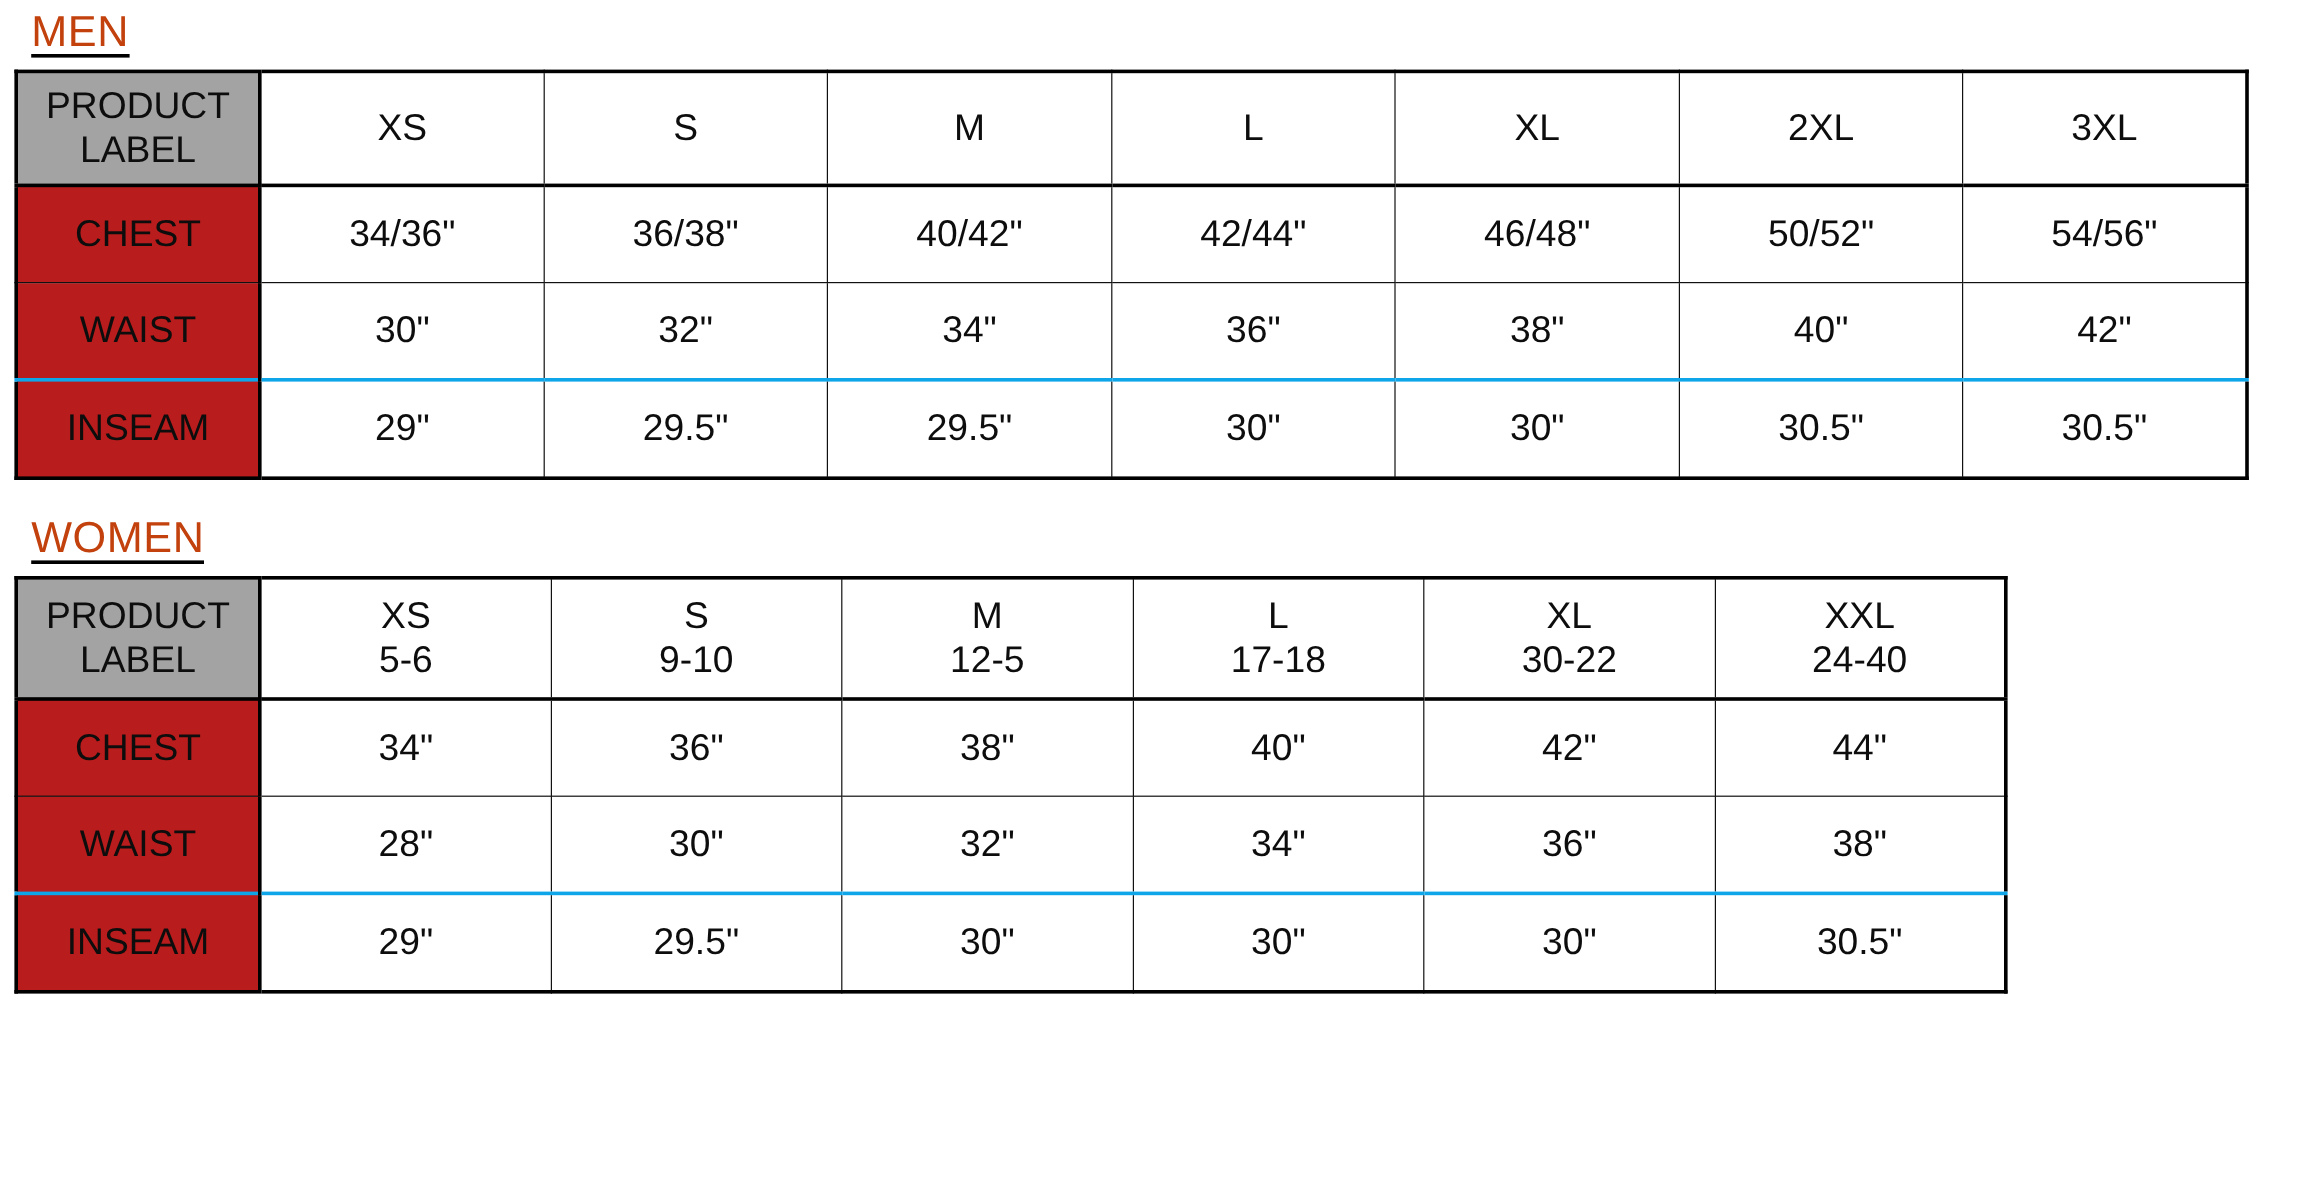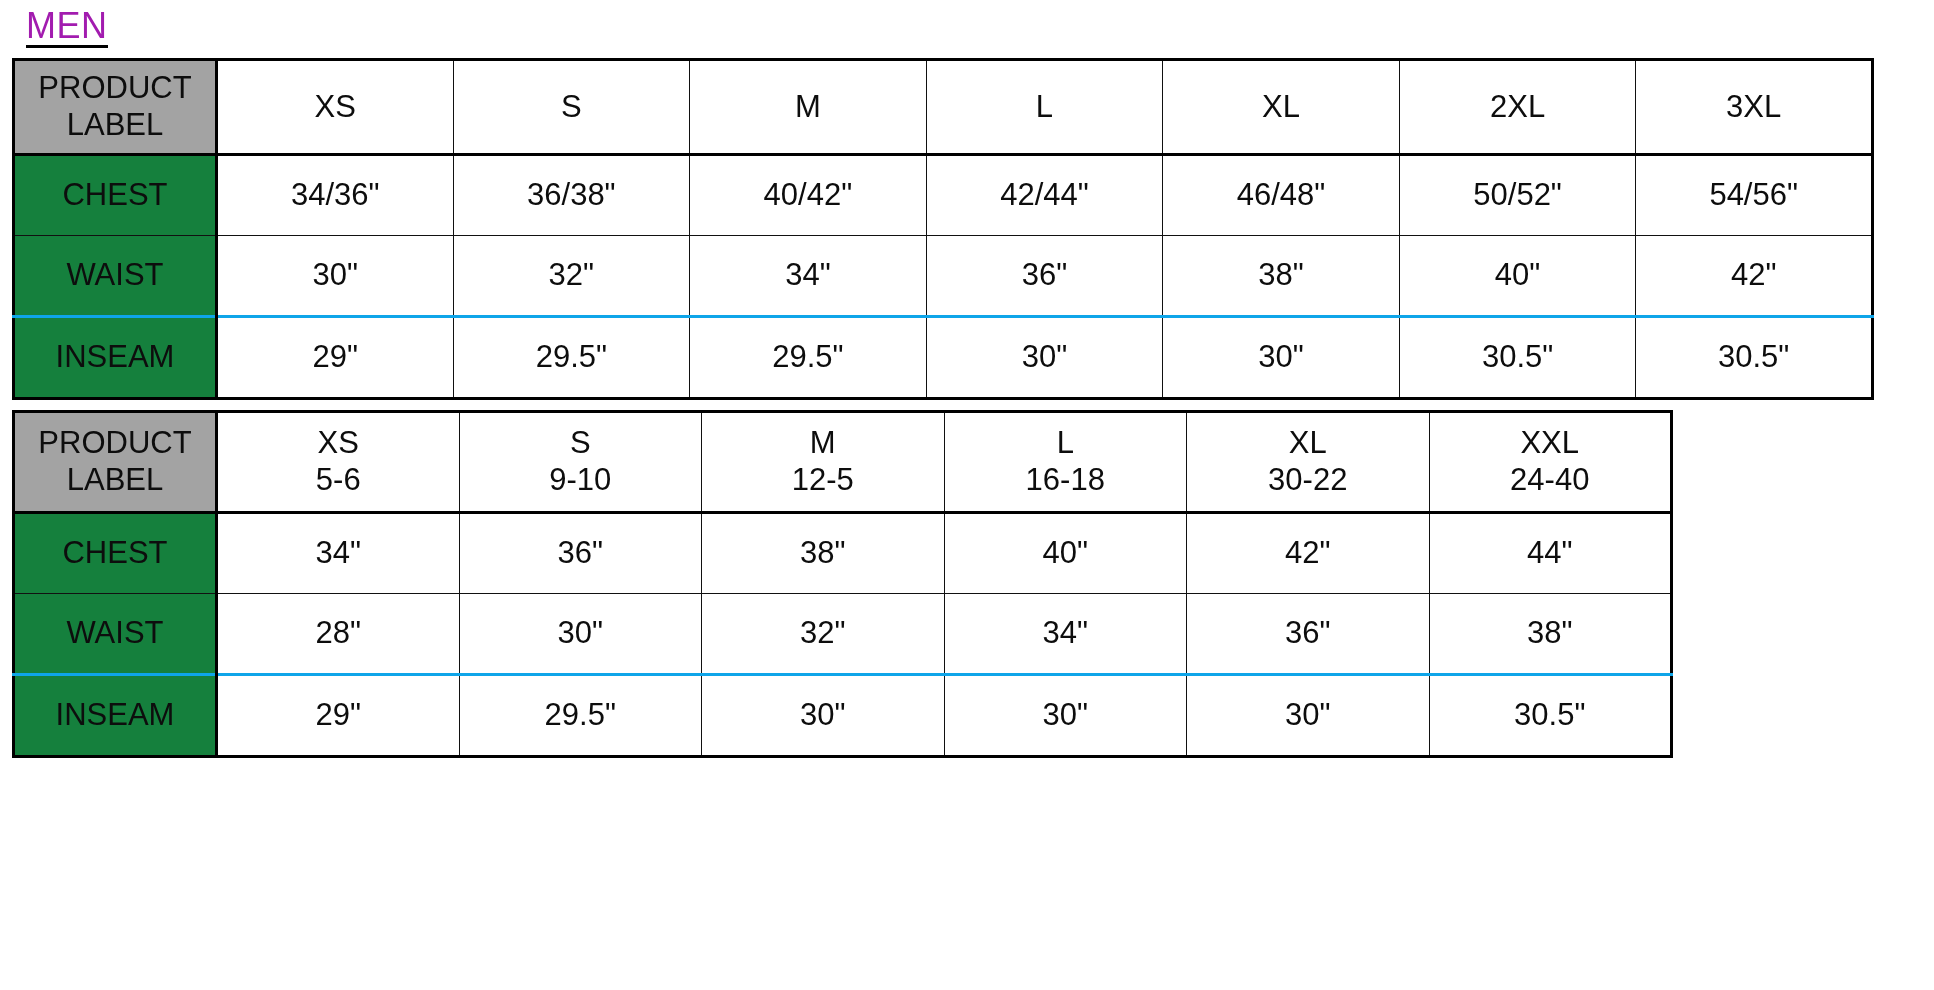--- a/index.html
+++ b/index.html
@@ -19,21 +19,21 @@
     width: 1934px;
     height: 990px;
     box-sizing: border-box;
     padding: 0 12px;
   }
 
   
   .section-title {
     font-size: 36px;
     letter-spacing: 0.5px;
-    color: #a21caf;
+    color: #c2410c;
     display: inline-block;
     border-bottom: 3px solid #000000;
     padding-bottom: 1px;
     line-height: 1.0;
     font-weight: 400;
   }
   .title-wrap {
     padding: 0 0 0 14px;
   }
   .men-title-wrap { padding-top: 8px; }
@@ -69,21 +69,21 @@
   .women-table .data-row td { height: 79px; }
 
   
   .men-table .hdr-row td   { border-bottom: 3px solid #000000; }
   .women-table .hdr-row td { border-bottom: 3px solid #000000; }
   .men-table .row-inseam td,
   .women-table .row-inseam td { border-top: 3px solid #0ea5e9; }
 
   
   .label-cell {
-    background: #15803d;
+    background: #b91c1c;
     border-right: 3px solid #000000 !important;
   }
   .men-table .label-cell   { width: 200px; }
   .women-table .label-cell { width: 200px; }
 
   .hdr-label {
     background: #a3a3a3;
   }
   .hdr-label .l1, .hdr-label .l2 { display: block; }
 
@@ -144,20 +144,23 @@
         <td>29.5"</td>
         <td>29.5"</td>
         <td>30"</td>
         <td>30"</td>
         <td>30.5"</td>
         <td>30.5"</td>
       </tr>
     </tbody>
   </table>
 
+  <div class="title-wrap women-title-wrap">
+    <span class="section-title">WOMEN</span>
+  </div>
 
   <table class="size-table women-table">
     <tbody>
       <tr class="hdr-row">
         <td class="label-cell hdr-label">
           <span class="l1">PRODUCT</span>
           <span class="l2">LABEL</span>
         </td>
         <td class="wsize">
           <span class="sz">XS</span>
@@ -166,21 +169,21 @@
         <td class="wsize">
           <span class="sz">S</span>
           <span class="nums">9-10</span>
         </td>
         <td class="wsize">
           <span class="sz">M</span>
           <span class="nums">12-5</span>
         </td>
         <td class="wsize">
           <span class="sz">L</span>
-          <span class="nums">16-18</span>
+          <span class="nums">17-18</span>
         </td>
         <td class="wsize">
           <span class="sz">XL</span>
           <span class="nums">30-22</span>
         </td>
         <td class="wsize">
           <span class="sz">XXL</span>
           <span class="nums">24-40</span>
         </td>
       </tr>

